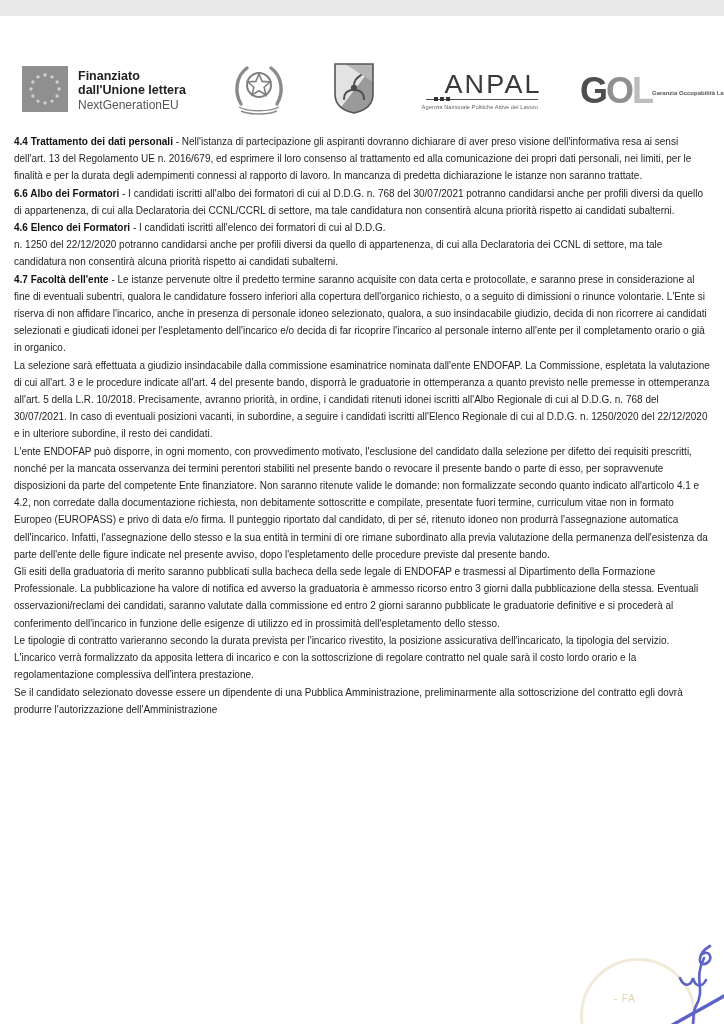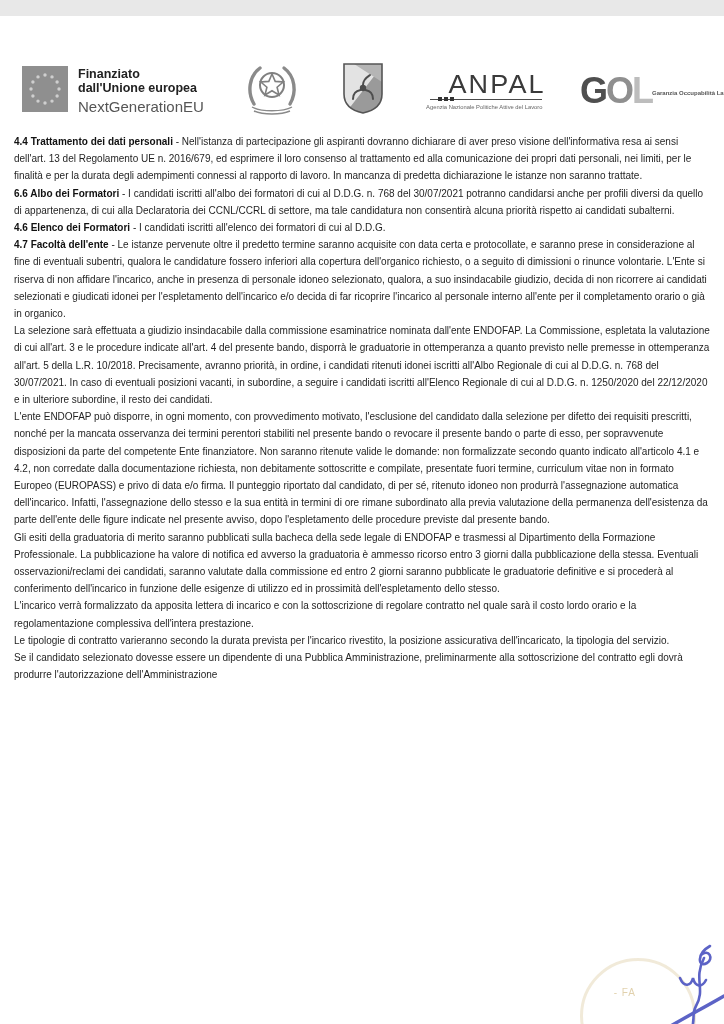--- a/index.html
+++ b/index.html
@@ -13,21 +13,21 @@
     color:#1f1f1f;
   }
   
   .header{
     display:flex;align-items:center;justify-content:space-between;
     padding:44px 24px 0 22px;height:62px;
   }
   .eu-block{display:flex;align-items:center;gap:10px;}
   .eu-text{line-height:1.15;}
   .eu-text .b{font-weight:bold;font-size:12.5px;color:#222;}
-  .eu-text .r{font-size:15px;color:#555;margin-top:2px;}
+  .eu-text .r{font-size:12px;color:#555;margin-top:2px;}
   .emblem{flex:0 0 auto;}
   .anpal{display:flex;flex-direction:column;align-items:flex-end;width:120px;}
   .anpal-word{
     font-size:25px;color:#3a3a3a;letter-spacing:2px;
     transform:scaleX(1.08);line-height:1;
   }
   .anpal-rule{width:112px;border-top:1.5px solid #4a4a4a;margin-top:2px;position:relative;}
   .anpal-rule .sq{position:absolute;top:-3.5px;left:8px;display:flex;gap:2px;}
   .anpal-rule .sq i{display:block;width:4px;height:4px;background:#333;}
   .anpal-cap{font-size:5.8px;color:#666;margin-top:4px;white-space:nowrap;}
@@ -48,21 +48,21 @@
   .p47{margin-top:26px;}
   .art5-title{margin-top:13px;font-weight:bold;color:#111;}
   
   .stamp{
     position:absolute;right:28px;bottom:-34px;
     width:110px;height:110px;border-radius:50%;
     border:3px solid rgba(206,180,118,0.28);
     pointer-events:none;
   }
   .stamp-text{
-    position:absolute;right:88px;bottom:42px;
+    position:absolute;right:88px;bottom:36px;
     font-size:10px;color:rgba(200,172,105,0.55);
     letter-spacing:1px;pointer-events:none;
   }
   .signature{position:absolute;right:-6px;bottom:-6px;pointer-events:none;}
 </style>
 </head>
 <body>
 
 <div class="page">
 
@@ -83,21 +83,21 @@
               <circle cx="16" cy="35.1" r="1.7"></circle>
             <circle cx="10.9" cy="30" r="1.7"></circle>
               <circle cx="9" cy="23" r="1.7"></circle>
             <circle cx="10.9" cy="16" r="1.7"></circle>
               <circle cx="16" cy="10.9" r="1.7"></circle>
           </g>
         </svg>
       </span>
       <span class="eu-text">
         <div class="b">Finanziato</div>
-        <div class="b">dall'Unione europea</div>
+        <div class="b">dall'Unione lettera</div>
         <div class="r">NextGenerationEU</div>
       </span>
     </div>
 
     <span class="emblem">
       <svg width="62" height="58" viewBox="0 0 62 58">
         <g fill="none" stroke="#808080" stroke-width="2">
           <circle cx="31" cy="25" r="12"></circle>
           <path d="M31 14 L34.2 21.4 L42.2 22 L36.1 27.2 L38 35 L31 30.8 L24 35 L25.9 27.2 L19.8 22 L27.8 21.4 Z" stroke-width="1.6"></path>
         </g>
@@ -152,30 +152,30 @@
     </div>
 
   </div>
 
   <div class="doc">
 
     <p><b>4.4 Trattamento dei dati personali</b><span> - Nell'istanza di partecipazione gli aspiranti dovranno dichiarare di aver preso visione dell'informativa resa ai sensi dell'art. 13 del Regolamento UE n. 2016/679, ed esprimere il loro consenso al trattamento ed alla comunicazione dei propri dati personali, nei limiti, per le finalità e per la durata degli adempimenti connessi al rapporto di lavoro. In mancanza di predetta dichiarazione le istanze non saranno trattate.</span></p>
 
     <p><b>6.6 Albo dei Formatori</b><span> - I candidati iscritti all'albo dei formatori di cui al D.D.G. n. 768 del 30/07/2021 potranno candidarsi anche per profili diversi da quello di appartenenza, di cui alla Declaratoria dei CCNL/CCRL di settore, ma tale candidatura non consentirà alcuna priorità rispetto ai candidati subalterni.</span></p>
 
-    <p><b>4.6 Elenco dei Formatori</b><span> - I candidati iscritti all'elenco dei formatori di cui al D.D.G.</span><br></p>
+    <p><b>4.6 Elenco dei Formatori</b><span> - I candidati iscritti all'elenco dei formatori di cui al D.D.G.</span><br><span>n. 1250 del 22/12/2020 potranno candidarsi anche per profili diversi da quello di appartenenza, di cui alla Declaratoria dei CCNL di settore, ma tale candidatura non consentirà alcuna priorità rispetto ai candidati subalterni.</span></p>
 
     <p class="p47"><b>4.7 Facoltà dell'ente</b><span> - Le istanze pervenute oltre il predetto termine saranno acquisite con data certa e protocollate, e saranno prese in considerazione al fine di eventuali subentri, qualora le candidature fossero inferiori alla copertura dell'organico richiesto, o a seguito di dimissioni o rinunce volontarie. L'Ente si riserva di non affidare l'incarico, anche in presenza di personale idoneo selezionato, qualora, a suo insindacabile giudizio, decida di non ricorrere ai candidati selezionati e giudicati idonei per l'espletamento dell'incarico e/o decida di far ricoprire l'incarico al personale interno all'ente per il completamento orario o già in organico.</span></p>
 
 
     <p>La selezione sarà effettuata a giudizio insindacabile dalla commissione esaminatrice nominata dall'ente ENDOFAP. La Commissione, espletata la valutazione di cui all'art. 3 e le procedure indicate all'art. 4 del presente bando, disporrà le graduatorie in ottemperanza a quanto previsto nelle premesse in ottemperanza all'art. 5 della L.R. 10/2018. Precisamente, avranno priorità, in ordine, i candidati ritenuti idonei iscritti all'Albo Regionale di cui al D.D.G. n. 768 del 30/07/2021. In caso di eventuali posizioni vacanti, in subordine, a seguire i candidati iscritti all'Elenco Regionale di cui al D.D.G. n. 1250/2020 del 22/12/2020 e in ulteriore subordine, il resto dei candidati.</p>
     <p>L'ente ENDOFAP può disporre, in ogni momento, con provvedimento motivato, l'esclusione del candidato dalla selezione per difetto dei requisiti prescritti, nonché per la mancata osservanza dei termini perentori stabiliti nel presente bando o revocare il presente bando o parte di esso, per sopravvenute disposizioni da parte del competente Ente finanziatore. Non saranno ritenute valide le domande: non formalizzate secondo quanto indicato all'articolo 4.1 e 4.2, non corredate dalla documentazione richiesta, non debitamente sottoscritte e compilate, presentate fuori termine, curriculum vitae non in formato Europeo (EUROPASS) e privo di data e/o firma. Il punteggio riportato dal candidato, di per sé, ritenuto idoneo non produrrà l'assegnazione automatica dell'incarico. Infatti, l'assegnazione dello stesso e la sua entità in termini di ore rimane subordinato alla previa valutazione della permanenza dell'esistenza da parte dell'ente delle figure indicate nel presente avviso, dopo l'espletamento delle procedure previste dal presente bando.</p>
     <p>Gli esiti della graduatoria di merito saranno pubblicati sulla bacheca della sede legale di ENDOFAP e trasmessi al Dipartimento della Formazione Professionale. La pubblicazione ha valore di notifica ed avverso la graduatoria è ammesso ricorso entro 3 giorni dalla pubblicazione della stessa. Eventuali osservazioni/reclami dei candidati, saranno valutate dalla commissione ed entro 2 giorni saranno pubblicate le graduatorie definitive e si procederà al conferimento dell'incarico in funzione delle esigenze di utilizzo ed in prossimità dell'espletamento dello stesso.</p>
+    <p>Le tipologie di contratto varieranno secondo la durata prevista per l'incarico rivestito, la posizione assicurativa dell'incaricato, la tipologia del servizio.</p>
     <p>L'incarico verrà formalizzato da apposita lettera di incarico e con la sottoscrizione di regolare contratto nel quale sarà il costo lordo orario e la regolamentazione complessiva dell'intera prestazione.</p>
-    <p>Le tipologie di contratto varieranno secondo la durata prevista per l'incarico rivestito, la posizione assicurativa dell'incaricato, la tipologia del servizio.</p>
     <p>Se il candidato selezionato dovesse essere un dipendente di una Pubblica Amministrazione, preliminarmente alla sottoscrizione del contratto egli dovrà produrre l'autorizzazione dell'Amministrazione</p>
 
   </div>
 
   <div class="stamp"></div>
   <div class="stamp-text">- FA</div>
 
   <span class="signature">
     <svg width="84" height="104" viewBox="0 0 84 104">
       <g fill="none" stroke="#5c63c6" stroke-width="2.6" stroke-linecap="round">

